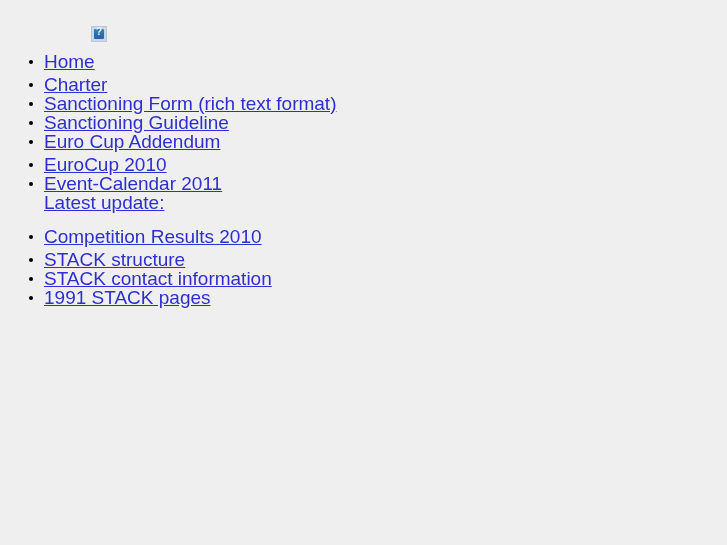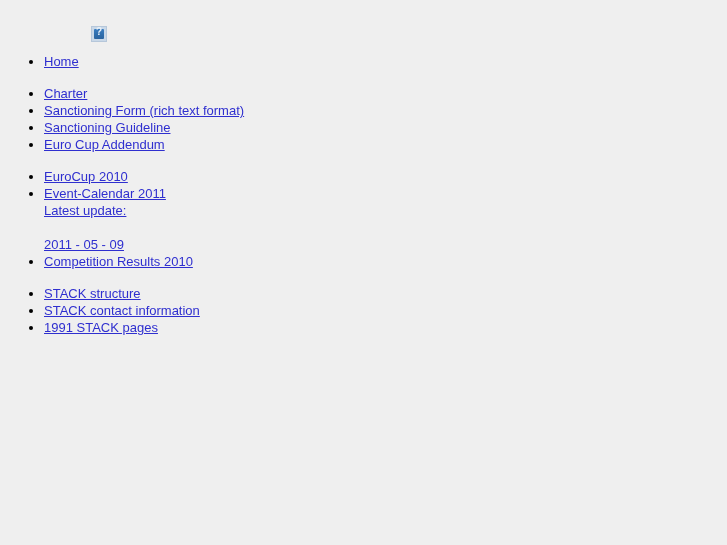--- a/index.html
+++ b/index.html
@@ -78,26 +78,26 @@
     content: "";
     position: absolute;
     left: 29px;
     top: 7px;
     width: 4px;
     height: 4px;
     background: #000;
     border-radius: 50%;
   }
   .li.group-start {
-    margin-top: 15px;
+    margin-top: 4px;
   }
   a.weblink {
     color: #2f2fcf;
     text-decoration: underline;
-    font-size: 13px;
+    font-size: 19px;
     line-height: 17px;
     cursor: pointer;
   }
   .sub-line {
     display: block;
     line-height: 17px;
   }
 </style>
 </head>
 <body>
@@ -109,18 +109,18 @@
   </span>
 </div>
 
 <ul class="link-list" id="link-list">
     <li class="li bulleted"><a class="weblink" href="#">Home</a></li>
     <li class="li bulleted group-start"><a class="weblink" href="#">Charter</a></li>
     <li class="li bulleted"><a class="weblink" href="#">Sanctioning Form (rich text format)</a></li>
     <li class="li bulleted"><a class="weblink" href="#">Sanctioning Guideline</a></li>
     <li class="li bulleted"><a class="weblink" href="#">Euro Cup Addendum</a></li>
     <li class="li bulleted group-start"><a class="weblink" href="#">EuroCup 2010</a></li>
-    <li class="li bulleted"><a class="weblink" href="#">Event-Calendar 2011</a><br><a class="weblink sub-line" href="#">Latest update: </a><br><a class="weblink sub-line" href="#">2011 - 05 - 09</a></li>
+    <li class="li bulleted"><a class="weblink" href="#">Event-Calendar 2011</a><br><a class="weblink sub-line" href="#">Latest update: </a><br></li>
     <li class="li bulleted"><a class="weblink" href="#">Competition Results 2010</a></li>
     <li class="li bulleted group-start"><a class="weblink" href="#">STACK structure</a></li>
     <li class="li bulleted"><a class="weblink" href="#">STACK contact information</a></li>
     <li class="li bulleted"><a class="weblink" href="#">1991 STACK pages</a></li>
   </ul>
 
 </body></html>

